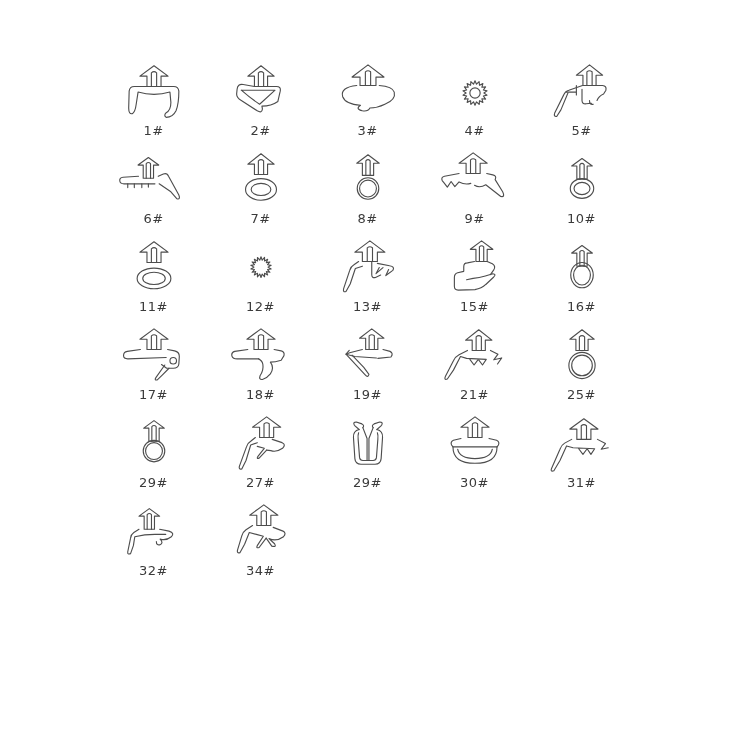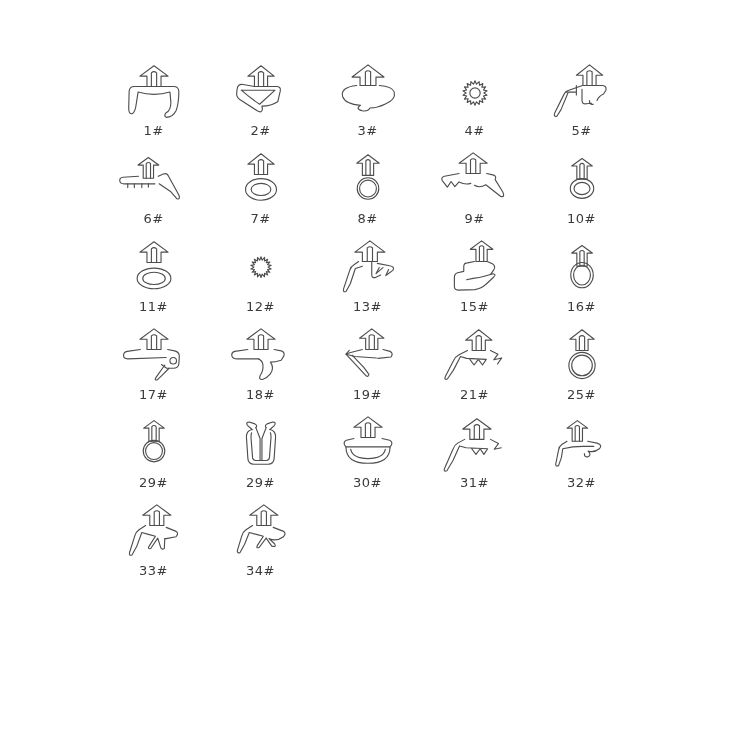--- a/index.html
+++ b/index.html
@@ -234,20 +234,30 @@
         <svg viewBox="0 0 100 64">
           <path d="M39 14 L50 6 L61 14 L55.5 14 L55.5 28 L44.5 28 L44.5 14 Z"></path>
           <path d="M47.7 12.5 L47.7 28 M52.3 12.5 L52.3 28 M47.7 12.5 Q50 10 52.3 12.5"></path>
           <circle cx="50" cy="38.5" r="11.5"></circle>
           <circle cx="50" cy="38.5" r="9"></circle>
         </svg>
         <div class="label">29#</div>
       </div>
       <div class="cell">
         <svg viewBox="0 0 100 64">
+          <path d="M41 13 L56 2 L71 13 L63.5 13 L63.5 24 L48.5 24 L48.5 13 Z"></path>
+          <path d="M53.2 9.5 L53.2 24 M58.8 9.5 L58.8 24 M53.2 9.5 Q56 7 58.8 9.5"></path>
+          <path d="M44 24 L39 28 Q35.5 30 34.5 34 L27 54.5 Q26 58.5 29.5 57.5 L34 48.5 L39 32 L46 29.5"></path>
+          <path d="M46 33.5 L53.5 35.5 L46.5 44.5 Q45 47 48 46 L56 37.5"></path>
+          <path d="M62 26 L72.5 29.5 Q77 31.5 73 35.5 Q66.5 40 60.5 38 L56 37.5"></path>
+        </svg>
+        <div class="label">27#</div>
+      </div>
+      <div class="cell">
+        <svg viewBox="0 0 100 64">
           <path d="M40.5 15.5 L35.5 11 Q33.5 7.5 37.5 7.5 L43.5 9.5 Q46.5 11 44.5 13.5"></path>
           <path d="M59.5 15.5 L64.5 11 Q66.5 7.5 62.5 7.5 L56.5 9.5 Q53.5 11 55.5 13.5"></path>
           <path d="M40.5 15.5 Q34 17 34.5 24 L36 46.5 Q36.5 52.5 42.5 52.5 L57.5 52.5 Q63.5 52.5 64 46.5 L65.5 24 Q66 17 59.5 15.5"></path>
           <path d="M44.5 13.5 L49 25 L49 48 M55.5 13.5 L51 25 L51 48"></path>
           <path d="M40 19 Q39 21.5 39.5 26 L41 45.5 Q41.5 48.5 44.5 48.5 L55.5 48.5 Q58.5 48.5 59 45.5 L60.5 26 Q61 21.5 60 19"></path>
         </svg>
         <div class="label">29#</div>
       </div>
       <div class="cell">
         <svg viewBox="0 0 100 64">
@@ -274,28 +284,19 @@
           <path d="M42.7 12.5 L42.7 28 M47.3 12.5 L47.3 28 M42.7 12.5 Q45 10 47.3 12.5"></path>
           <path d="M34 28 L28.5 31.5 Q25.5 33.5 25 37.5 L22 52 Q21.5 55.5 25 54 L28 45.5 L29.5 36 Q40 33.5 51 33.5 L62.5 33.5"></path>
           <path d="M56 28 L66 30 Q72.5 32 68.5 36 Q63 40.5 56.5 38.5 Q60.5 42.5 56.5 44.5 Q52.5 45.5 52.5 41"></path>
         </svg>
         <div class="label">32#</div>
       </div>
       <div class="cell">
         <svg viewBox="0 0 100 64">
           <path d="M38 13 L53 2 L68 13 L60.5 13 L60.5 24 L45.5 24 L45.5 13 Z"></path>
           <path d="M50.2 9.5 L50.2 24 M55.8 9.5 L55.8 24 M50.2 9.5 Q53 7 55.8 9.5"></path>
-          <path d="M41 24 L34 28.5 Q30.5 31 29.5 35 L24 52.5 Q23 56.5 26.5 55.5 L31.5 46.5 L37 31.5 L44 33.5 L51.5 35.5 L44.5 46.5 Q43 49.5 46.5 48.5 L54 37.5 L57 47 Q58 50.5 61 48.5 L61.5 38"></path>
-          <path d="M63 26 L73 30 Q77 32 73.5 36 L63 38 L61.5 38"></path>
-        </svg>
-        <div class="label">33#</div>
-      </div>
-      <div class="cell">
-        <svg viewBox="0 0 100 64">
-          <path d="M38 13 L53 2 L68 13 L60.5 13 L60.5 24 L45.5 24 L45.5 13 Z"></path>
-          <path d="M50.2 9.5 L50.2 24 M55.8 9.5 L55.8 24 M50.2 9.5 Q53 7 55.8 9.5"></path>
           <path d="M41 24 L34 28.5 Q30.5 31 29.5 35 L25 50 Q24 54 27.5 53 L32.5 44 L37.5 31.5 L45 33.5 L52.5 35.5 L46 45.5 Q44.5 48.5 48 47.5 L55.5 37.5"></path>
           <path d="M63 26 L73.5 30 Q77.5 32 74 36 Q66.5 41.5 58.5 38 L64.5 43.5 Q67 47.5 61.5 46 L55.5 37.5"></path>
         </svg>
         <div class="label">34#</div>
       </div>
     </div>
 </div>
 
 </body></html>

